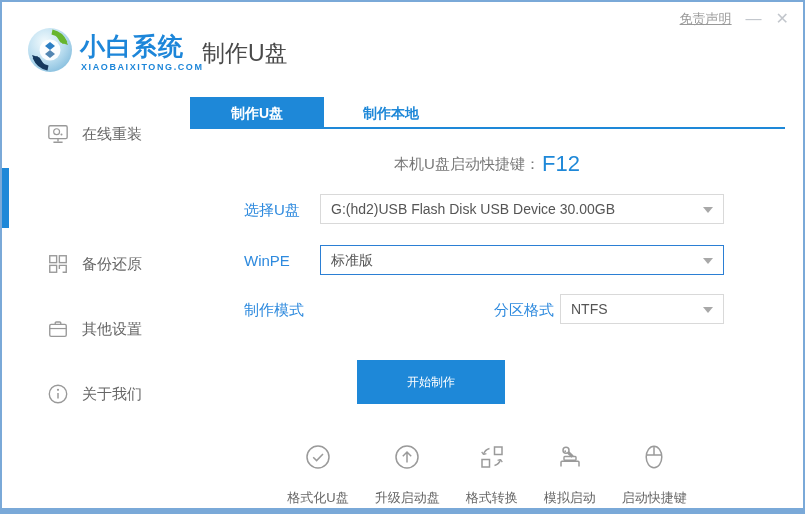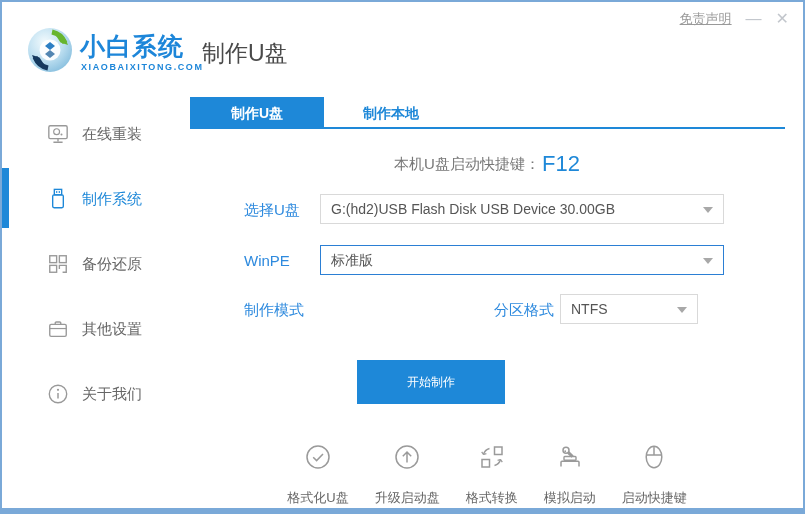--- a/index.html
+++ b/index.html
@@ -89,31 +89,20 @@
       <svg viewBox="0 0 24 24" width="22" height="22">
         <rect x="2" y="3" width="20" height="14" rx="1.5" fill="none" stroke="currentColor" stroke-width="1.5"></rect>
         <circle cx="10.5" cy="9.5" r="3.2" fill="none" stroke="currentColor" stroke-width="1.3"></circle>
         <circle cx="15.8" cy="12.6" r="1.1" fill="currentColor"></circle>
         <path d="M12 17 v3 M7 21 h10" fill="none" stroke="currentColor" stroke-width="1.5"></path>
       </svg>
     </span>
     <span class="s-label">在线重装</span>
   </div>
 
-  <div class="side-item active" style="top:177px">
-    <span class="s-icon">
-      <svg viewBox="0 0 24 24" width="22" height="22">
-        <rect x="8" y="1.5" width="8" height="6" fill="none" stroke="currentColor" stroke-width="1.5"></rect>
-        <line x1="10.6" y1="3.4" x2="10.6" y2="5.4" stroke="currentColor" stroke-width="1.2"></line>
-        <line x1="13.4" y1="3.4" x2="13.4" y2="5.4" stroke="currentColor" stroke-width="1.2"></line>
-        <rect x="6.2" y="7.5" width="11.6" height="14" rx="1.5" fill="none" stroke="currentColor" stroke-width="1.5"></rect>
-      </svg>
-    </span>
-    <span class="s-label">制作系统</span>
-  </div>
 
   <div class="side-item" style="top:242px">
     <span class="s-icon">
       <svg viewBox="0 0 24 24" width="22" height="22">
         <rect x="3" y="3" width="7.5" height="7.5" fill="none" stroke="currentColor" stroke-width="1.5"></rect>
         <rect x="13.5" y="3" width="7.5" height="7.5" fill="none" stroke="currentColor" stroke-width="1.5"></rect>
         <rect x="3" y="13.5" width="7.5" height="7.5" fill="none" stroke="currentColor" stroke-width="1.5"></rect>
         <path d="M13.5 17.5 v-4 h7.5 v7.5 h-4" fill="none" stroke="currentColor" stroke-width="1.5"></path>
       </svg>
     </span>
@@ -158,21 +147,21 @@
   </div>
 
   <div class="f-label" style="left:242px; top:244px;">WinPE</div>
   <div class="select blue" style="left:318px; top:243px; width:404px;padding-left:26px;">
     <span class="select-value">标准版</span>
     <span class="chevron"></span>
   </div>
 
   <div class="f-label" style="left:242px; top:293px;">制作模式</div>
   <div class="f-label" style="left:492px; top:293px;">分区格式</div>
-  <div class="select" style="left:558px; top:292px; width:138px;">
+  <div class="select" style="left:558px; top:292px; width:164px;">
     <span class="select-value">NTFS</span>
     <span class="chevron"></span>
   </div>
 
   <button class="start-btn">开始制作</button>
 
   <div class="tools">
 
     <div class="tool">
       <span class="t-icon">

